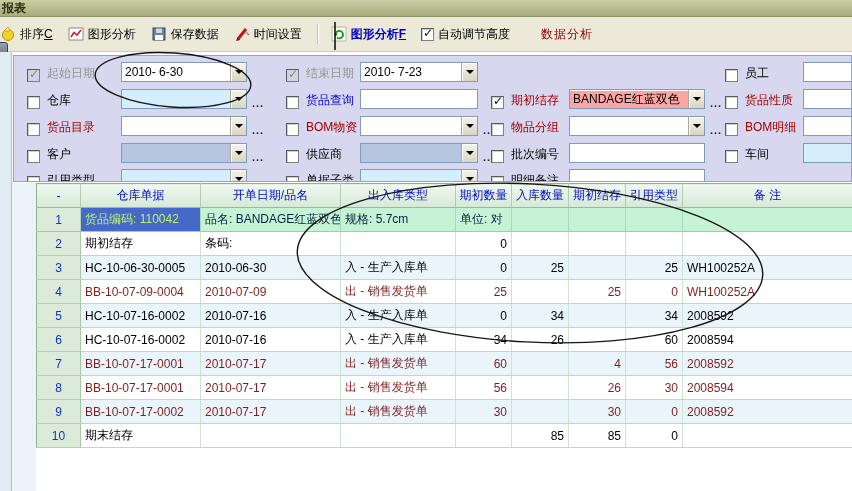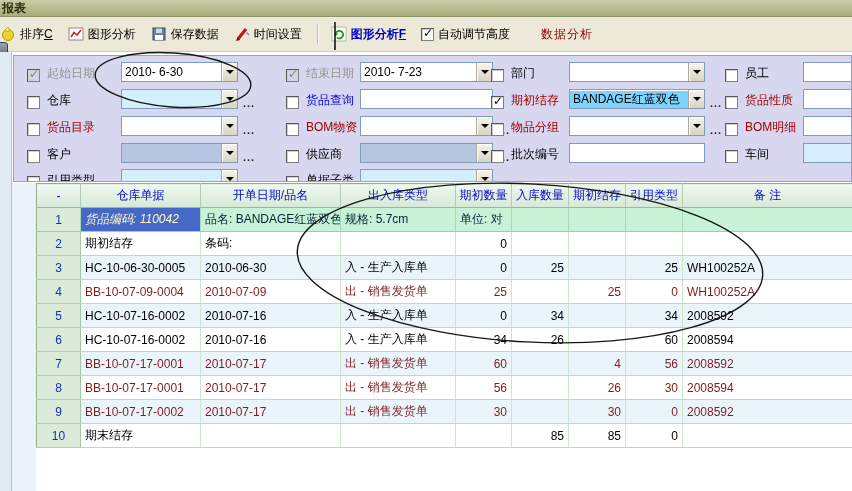--- a/index.html
+++ b/index.html
@@ -43,26 +43,26 @@
   #left-strip { position:absolute; left:0; top:52px; width:12px; height:439px;
     background:#e0ebf4; border-right:1px solid #b4c1c9; }
   #left-gap { position:absolute; left:12px; top:183px; width:24px; height:308px; background:#eaf4f8; }
   #filter-panel { position:absolute; left:13px; top:55px; width:839px; height:127px;
     background:#d7d7ef; border:1px solid #9e9ec2; overflow:hidden; }
   .fi { position:absolute; height:21px; display:flex; align-items:flex-end; }
   .r1{top:5px} .r2{top:32px} .r3{top:59px} .r4{top:86px} .r5{top:112px}
   .c1{left:13px} .c2{left:272px} .c3{left:477px} .c4{left:711px}
   .flabel { display:inline-block; padding-left:4px; margin-left:3px; white-space:nowrap; overflow:hidden; }
   .c1 .flabel{width:78px} .c2 .flabel{width:58px} .c3 .flabel{width:62px} .c4 .flabel{width:62px}
-  .c1 .field{width:117px} .c2 .field{width:133px} .c3 .field{width:136px} .c4 .field{width:122px}
+  .c1 .field{width:126px} .c2 .field{width:118px} .c3 .field{width:136px} .c4 .field{width:122px}
   .flabel.red{color:#a00000} .flabel.blue{color:#0000cc} .flabel.dim{color:#94948e}
   .field { height:20px; border:1px solid #7f9db9; background:#fff; flex:none; }
   .combo { display:flex; align-items:center; }
   .cval { flex:1; padding:0 3px; overflow:hidden; white-space:nowrap; }
-  .cval.hl { background:#7dd3fc; }
+  .cval.hl { background:#fca5a5; }
   .dbtn { width:16px; align-self:stretch; flex:none; background:linear-gradient(#f6f4ea,#d9d5c4);
     border-left:1px solid #aca899; box-shadow:inset 1px 1px 0 #fff;
     display:flex; align-items:center; justify-content:center; }
   .arr { width:0; height:0; border-left:4px solid transparent; border-right:4px solid transparent; border-top:4px solid #000; }
   .bg-cyan { background:#d4eefb; }
   .bg-slate { background:#b7c6e0; }
   .more { margin-left:5px; color:#222; letter-spacing:1px; font-weight:bold; font-size:11px; }
   
   #grid { position:absolute; left:36px; top:183px; width:816px; }
   #grid table { width:816px; border-collapse:collapse; table-layout:fixed;
@@ -75,21 +75,21 @@
     border-right:1px solid #cde4cd; border-bottom:1px solid #bedabe; }
   #grid td.rownum { background:#dcead9; color:#1133bb; text-align:center; padding:0;
     border-right:1px solid #a6c6a6; border-bottom:1px solid #b4d2b4; }
   #grid td.num { text-align:right; }
   #grid tr.tint td { background:#eaf5fb; }
   #grid tr.tint td.rownum { background:#dcead9; }
   #grid tr.red td { color:#7f1d1d; }
   #grid tr.red td.rownum { color:#1133bb; }
   #grid tr.item-row td { background:#c6f2d6; color:#05223a;
     border-right:1px solid #a9d9bc; border-bottom:1px solid #9ccdae; }
-  #grid tr.item-row td.sel-cell { background:#4668c8; color:#fef9c3;font-style:italic; }
+  #grid tr.item-row td.sel-cell { background:#4668c8; color:#bef264; }
   #grid tr.item-row td.rownum { background:#dcead9; color:#1133bb; }
   
   #anno { position:absolute; left:0; top:0; width:852px; height:491px; pointer-events:none; z-index:60; }
 </style>
 </head>
 <body>
 
 <div id="titlebar">
   <span>报表</span>
 </div>
@@ -182,30 +182,20 @@
   <div class="fi r1 c2">
     <span class="cb checked dis"></span>
     <span class="flabel dim">结束日期</span>
     <span class="field combo">
       <span class="cval">2010- 7-23</span>
       <span class="dbtn">
           <span class="arr"></span>
         </span>
     </span>
   </div>
-  <div class="fi r1 c3">
-    <span class="cb"></span>
-    <span class="flabel">部门</span>
-    <span class="field combo">
-      <span class="cval"></span>
-      <span class="dbtn">
-          <span class="arr"></span>
-        </span>
-    </span>
-  </div>
   <div class="fi r1 c4">
     <span class="cb"></span>
     <span class="flabel">员工</span>
     <span class="field input"></span>
   </div>
 
   <div class="fi r2 c1">
     <span class="cb"></span>
     <span class="flabel">仓库</span>
     <span class="field combo bg-cyan">
@@ -322,20 +312,25 @@
   </div>
   <div class="fi r5 c2">
     <span class="cb"></span>
     <span class="flabel">单据子类</span>
     <span class="field combo bg-cyan">
       <span class="cval"></span>
       <span class="dbtn">
           <span class="arr"></span>
         </span>
     </span>
+  </div>
+  <div class="fi r5 c3">
+    <span class="cb"></span>
+    <span class="flabel">明细备注</span>
+    <span class="field input"></span>
   </div>
 </div>
 
 <div id="grid">
   <table>
     <colgroup>
       <col style="width:44px">
         <col style="width:120px">
         <col style="width:140px">
         <col style="width:115px">

